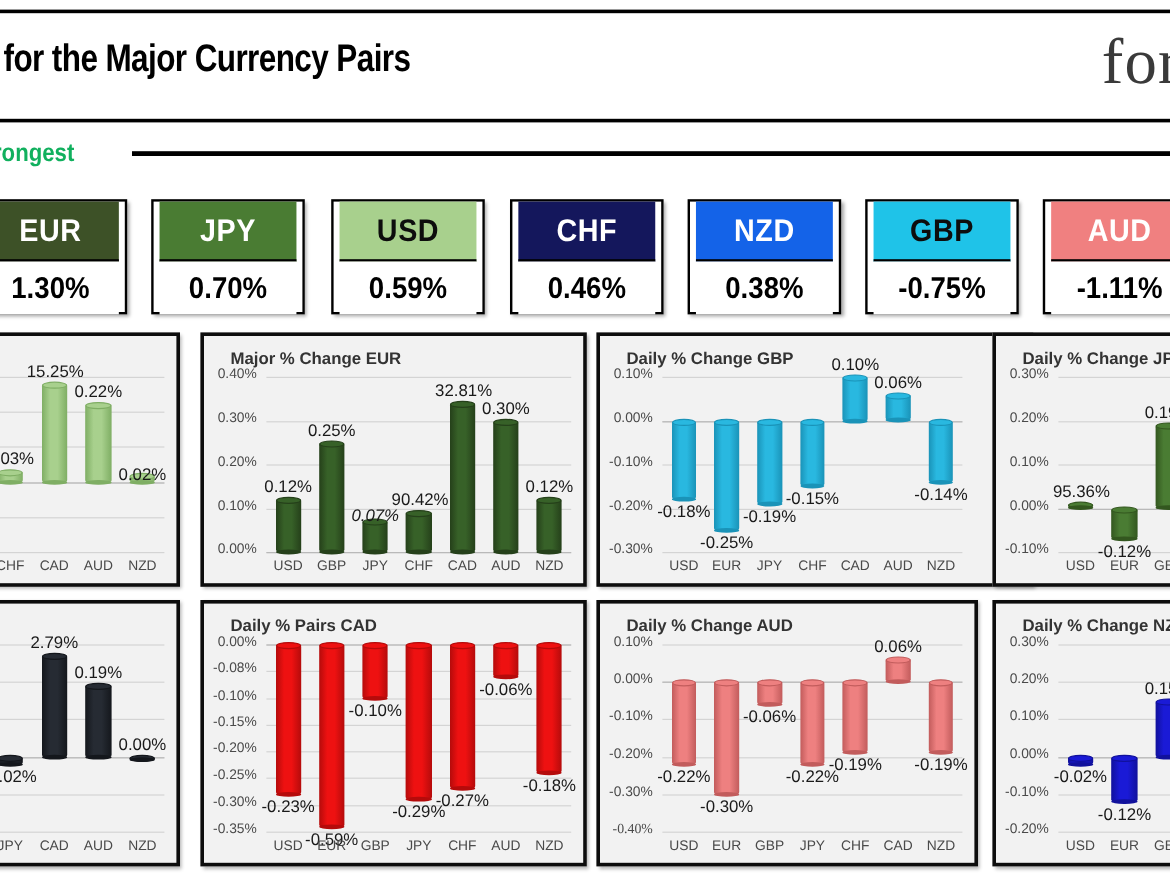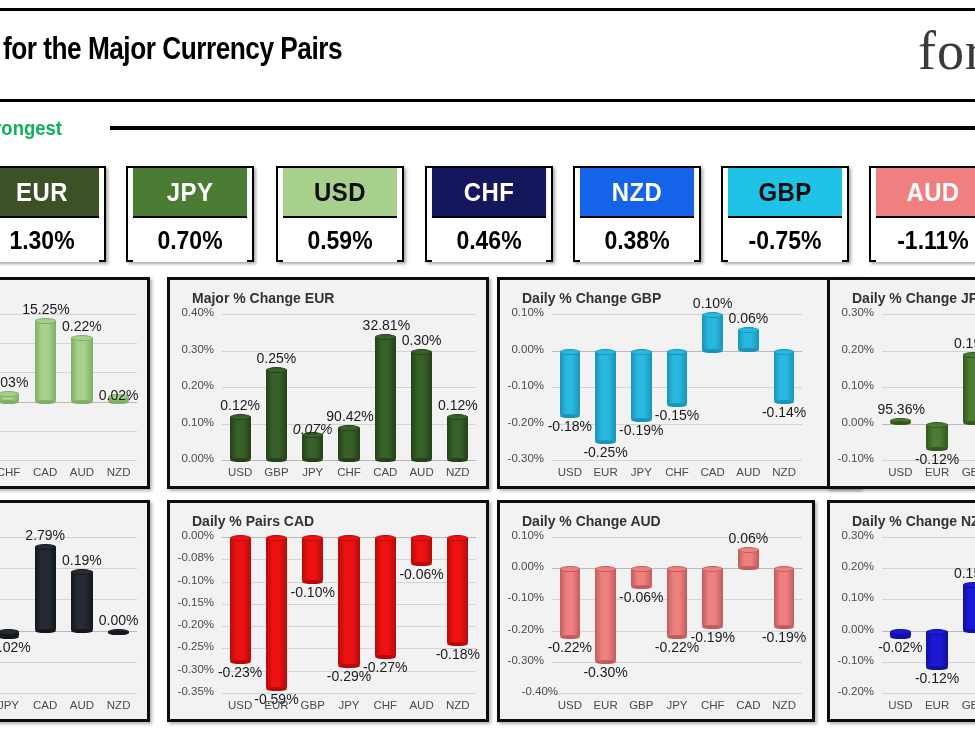--- a/index.html
+++ b/index.html
@@ -405,21 +405,21 @@
         <div class="axlab" style="left: 0px; width: 44px; top: 26px;">0.10%</div>
         <div class="gridline" style="left: 52px; top: 65.2px; width: 250px;"></div>
         <div class="axlab" style="left: 0px; width: 44px; top: 57.2px;">0.00%</div>
         <div class="gridline" style="left: 52px; top: 96.4px; width: 250px;"></div>
         <div class="axlab" style="left: 0px; width: 44px; top: 88.4px;">-0.10%</div>
         <div class="gridline" style="left: 52px; top: 127.6px; width: 250px;"></div>
         <div class="axlab" style="left: 0px; width: 44px; top: 119.6px;">-0.20%</div>
         <div class="gridline" style="left: 52px; top: 158.8px; width: 250px;"></div>
         <div class="axlab" style="left: 0px; width: 44px; top: 150.8px;">-0.30%</div>
         <div class="gridline" style="left: 52px; top: 190px; width: 250px;"></div>
-        <div class="axlab" style="left: 14px; width: 44px; top: 182px;">-0.40%</div>
+        <div class="axlab" style="left: 0px; width: 44px; top: 182px; font-family: Liberation Serif, serif;">-0.40%</div>
         <div class="zeroline" style="left: 52px; top: 65.2px; width: 250px;"></div>
         <div class="bar" style="left: 59.5px; top: 65.2px; width: 20.7143px; height: 68.64px; background: linear-gradient(to right, rgb(194, 92, 92) 0%, rgb(238, 128, 128) 32%, rgb(238, 128, 128) 62%, rgb(194, 92, 92) 100%);">
           <div class="bar-cap" style="background: rgb(238, 128, 128); border: 1px solid rgb(194, 92, 92);"></div>
           <div class="bar-cap-b" style="background: rgb(194, 92, 92);"></div>
         </div>
         <div class="dlabel" style="width: 44.6429px; left: 47.5357px; top: 135.84px;">-0.22%</div>
         <div class="catlab" style="width: 35.7143px; left: 52px; top: 196px;">USD</div>
         <div class="bar" style="left: 95.2143px; top: 65.2px; width: 20.7143px; height: 93.6px; background: linear-gradient(to right, rgb(194, 92, 92) 0%, rgb(238, 128, 128) 32%, rgb(238, 128, 128) 62%, rgb(194, 92, 92) 100%);">
           <div class="bar-cap" style="background: rgb(238, 128, 128); border: 1px solid rgb(194, 92, 92);"></div>
           <div class="bar-cap-b" style="background: rgb(194, 92, 92);"></div>

